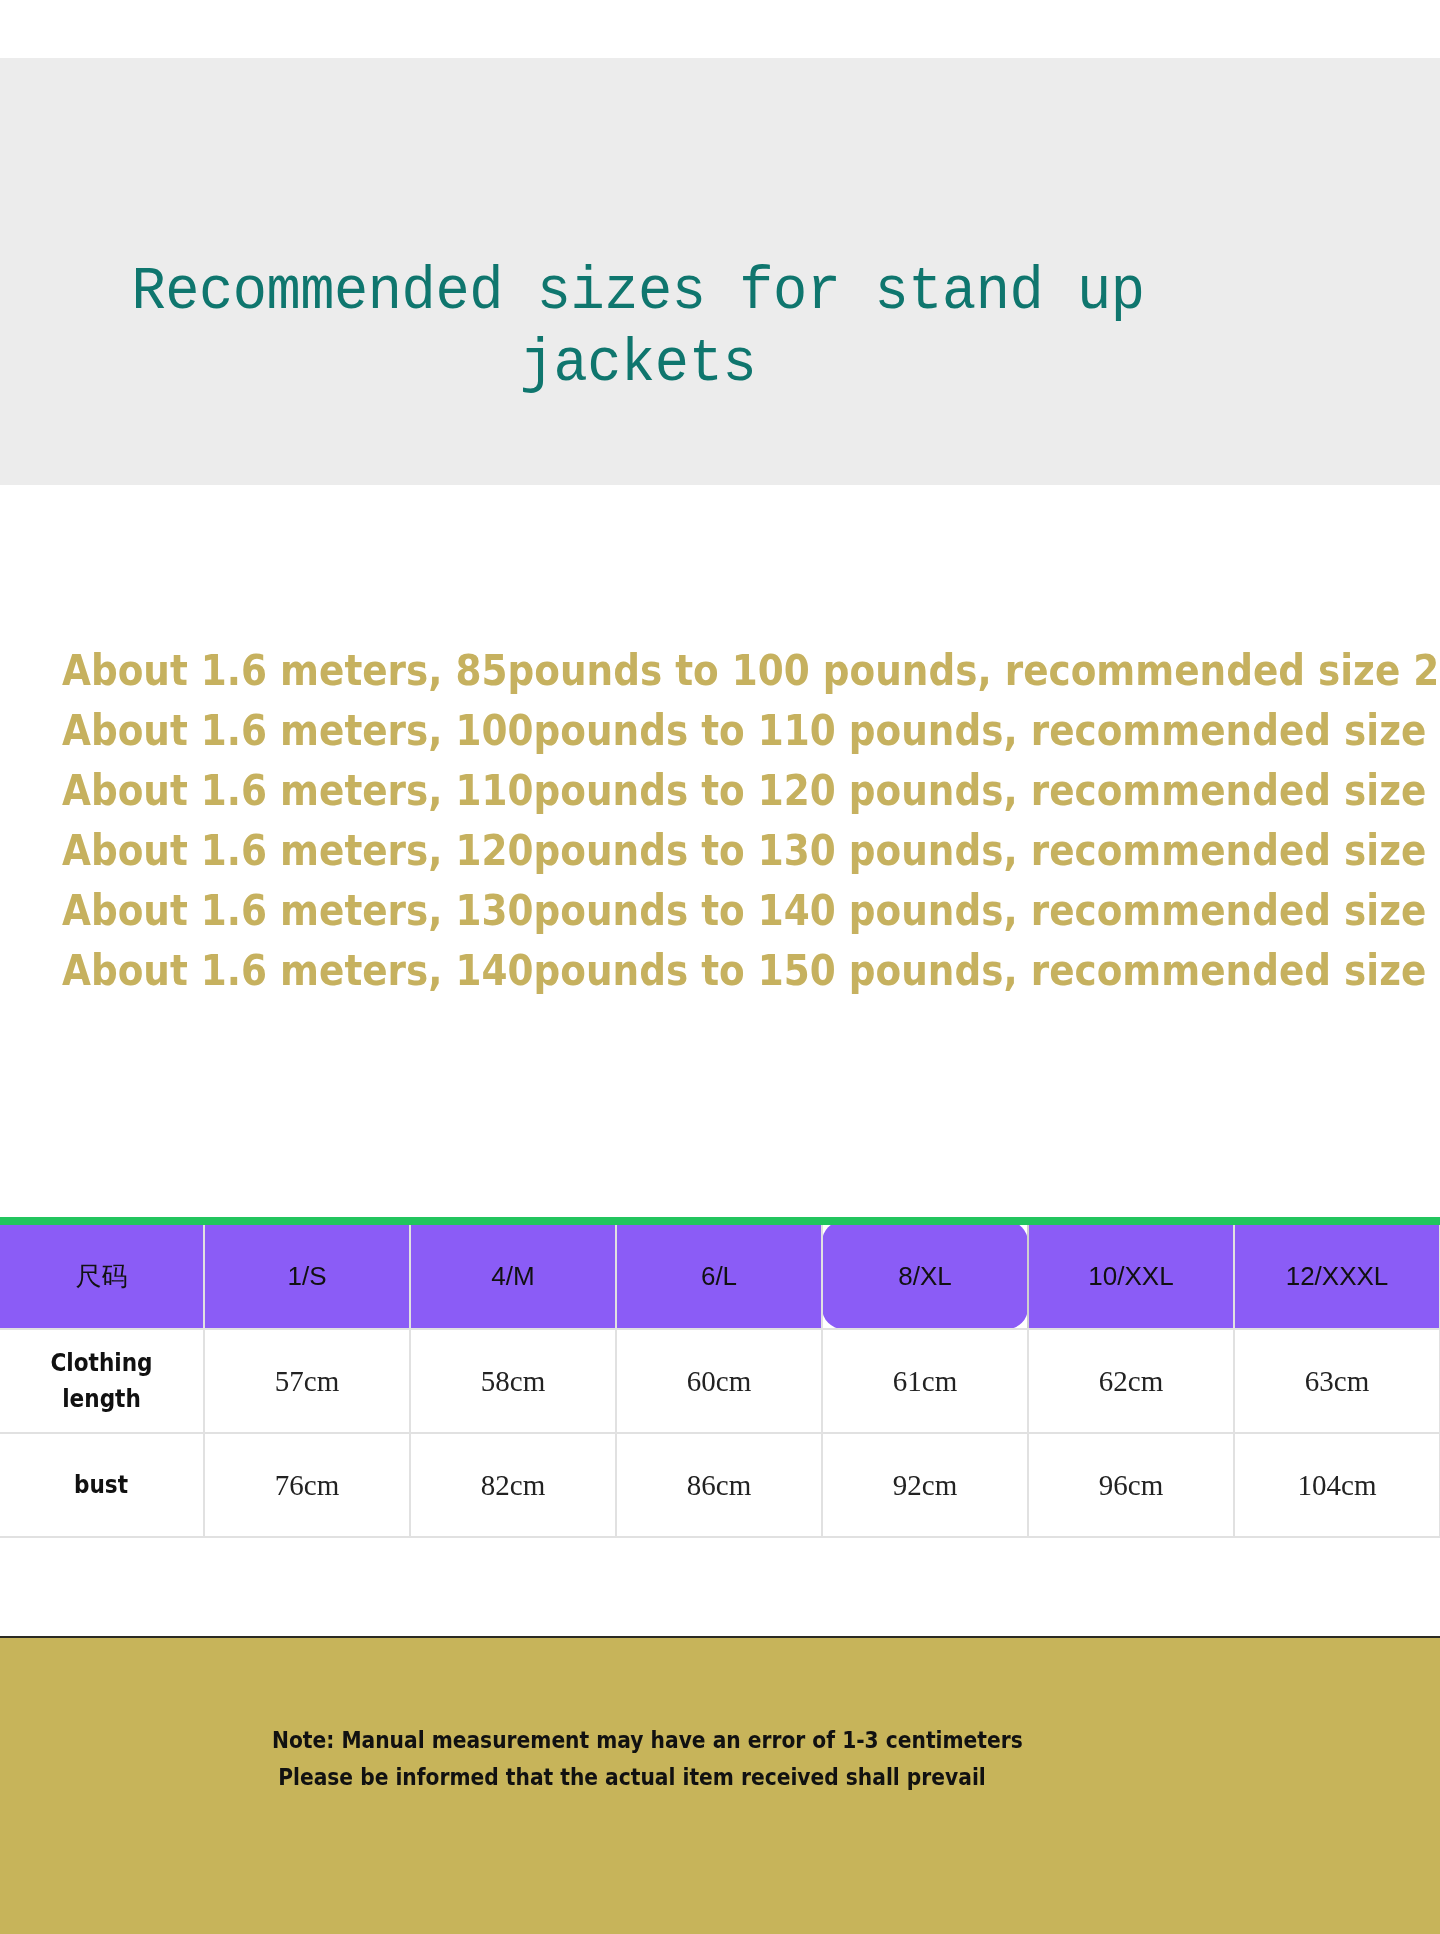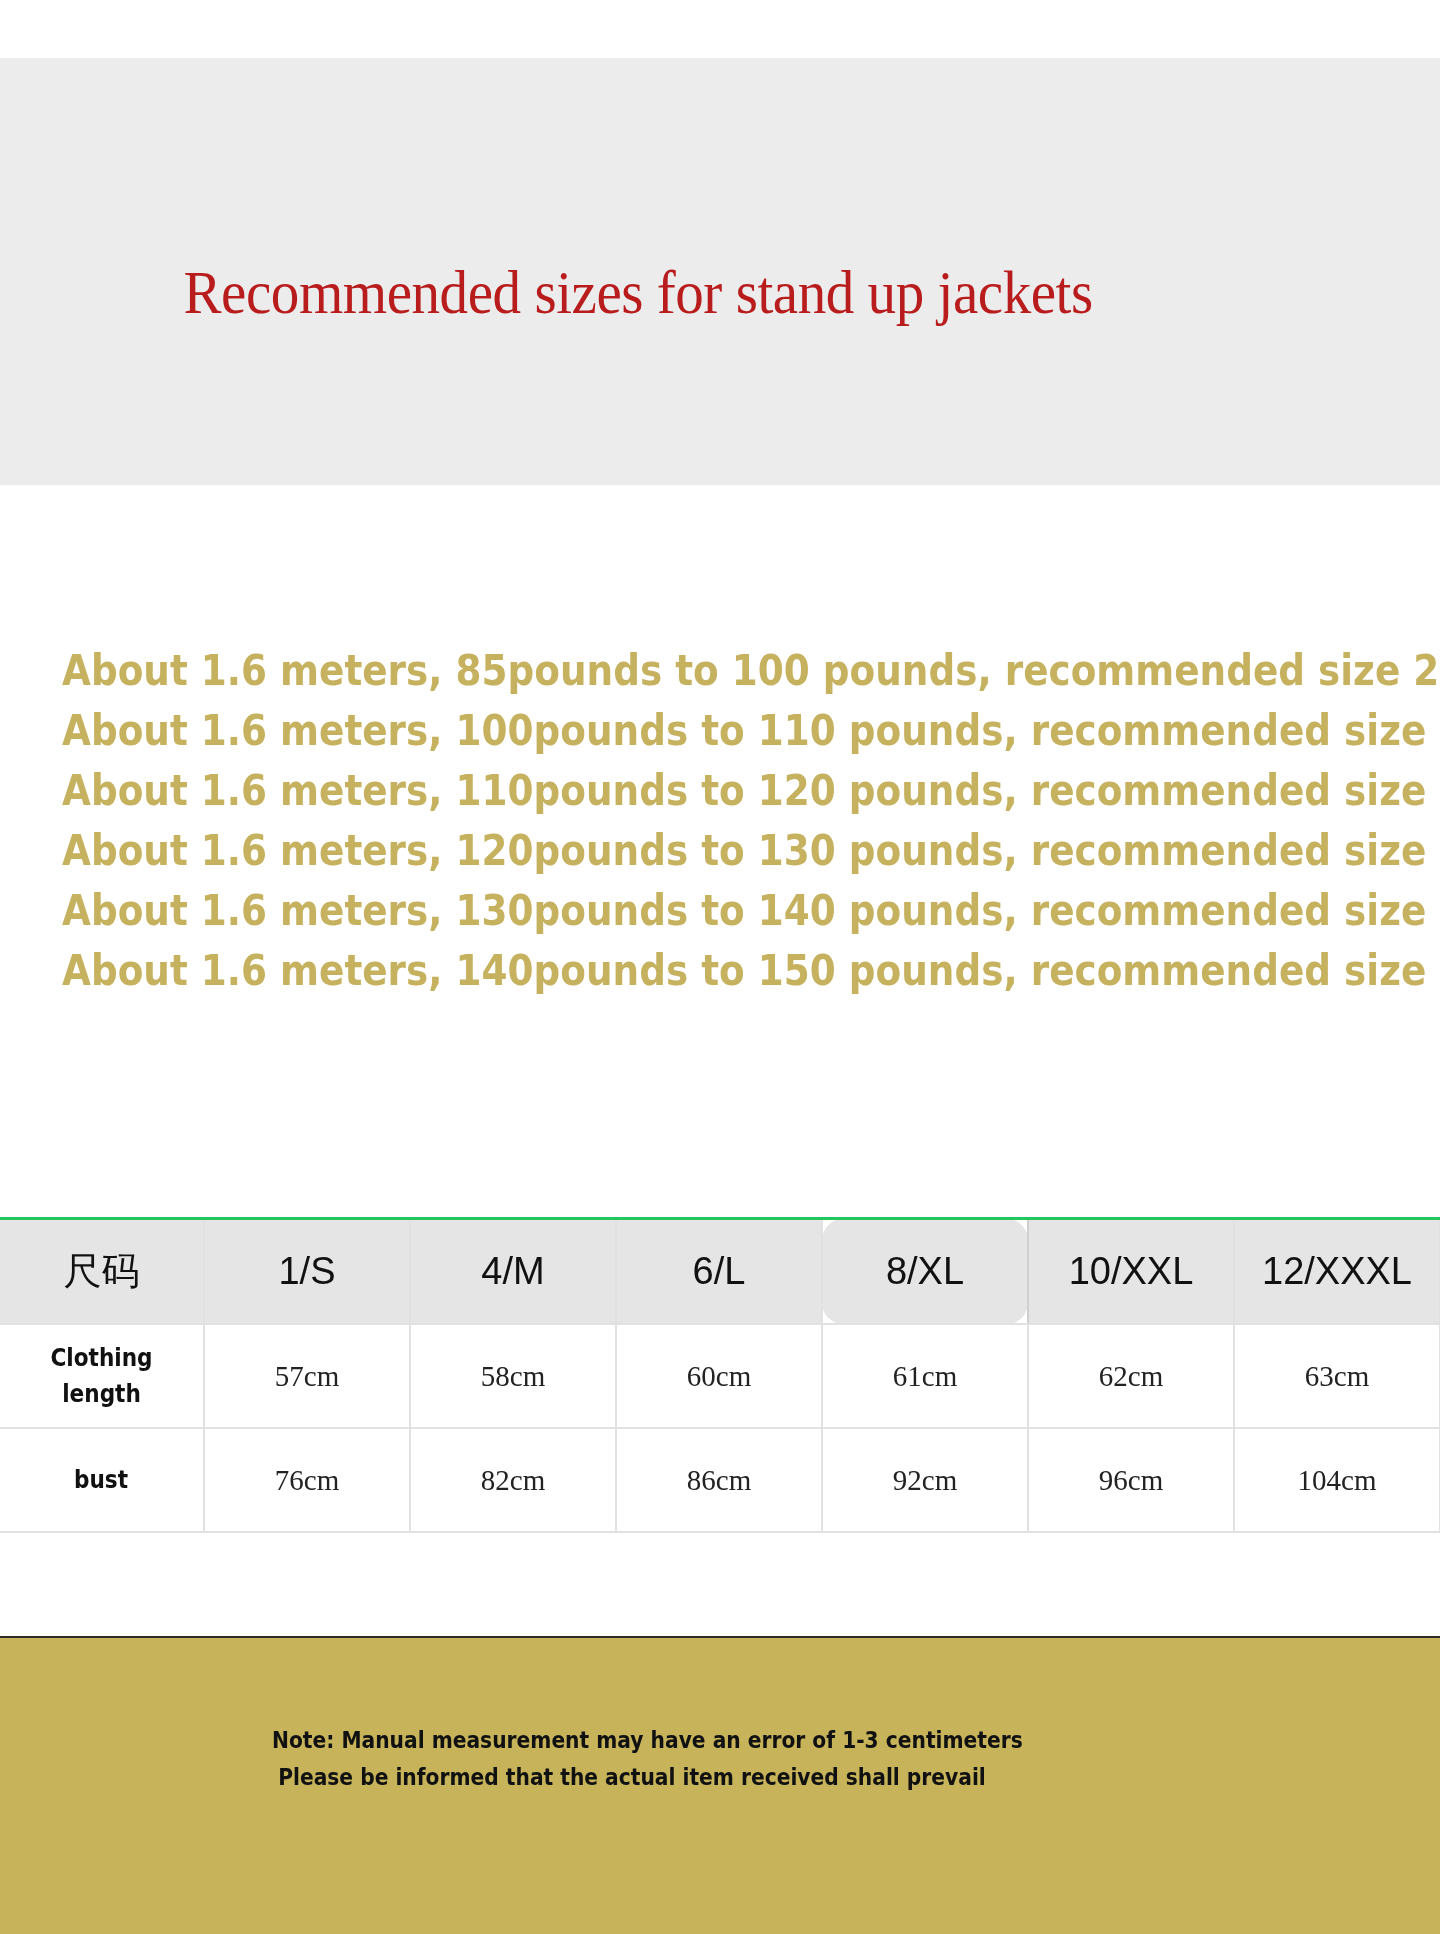--- a/index.html
+++ b/index.html
@@ -7,22 +7,22 @@
     width: 1440px; height: 1934px; position: relative; overflow: hidden;
     background: #ffffff;
     font-family: "Liberation Sans", "DejaVu Sans", sans-serif;
   }
   .title-band {
     position: absolute; left: 0; top: 58px; width: 1440px; height: 427px;
     background: #ececec;
   }
   .title {
     position: absolute; left: 0; top: 214px; width: 1276px;
-    text-align: center; color: #b91c1c;
-    font-family: Liberation Serif, serif;
+    text-align: center; color: #0f766e;
+    font-family: Liberation Mono, monospace;
     font-size: 62px; line-height: 72px; font-weight: normal;
     letter-spacing: -0.5px;
   }
   .title span { display: inline-block; transform: scaleX(0.92); transform-origin: center; }
 
   .reco-list {
     position: absolute; left: 46px; top: 625px; width: 1380px;
     margin: 16px; padding: 0; list-style: none;
   }
   .reco-list li {
@@ -36,23 +36,23 @@
     position: absolute; left: 0; top: 1217px; width: 1441px;
     border-collapse: collapse; table-layout: fixed;
   }
   .size-table col.c0 { width: 204px; }
   .size-table col.cn { width: 206px; }
   .size-table th, .size-table td {
     border-right: 2px solid #e1e1e1; border-bottom: 2px solid #e1e1e1;
     text-align: center; vertical-align: middle; padding: 0;
   }
   .size-table thead th {
-    background: #e5e5e5; height: 103px; border-top: 3px solid #22c55e;
+    background: #8b5cf6; height: 103px; border-top: 8px solid #22c55e;
     font-family: "Liberation Sans", sans-serif; font-weight: normal;
-    font-size: 38px; color: #111;
+    font-size: 26px; color: #111;
   }
   .size-table thead th.c-4 { border-right-color: #cfcfcf; border-radius: 21px; }
   .size-table tbody td { height: 102px; background: #fff; }
   .size-table td.row-label {
     font-family: "DejaVu Sans", sans-serif; font-weight: bold;
     font-size: 24px; line-height: 36px; color: #111;
     white-space: pre-line;
   }
   .size-table td.row-label span { display: inline-block; transform: scaleX(0.9); }
   .size-table td.val {

